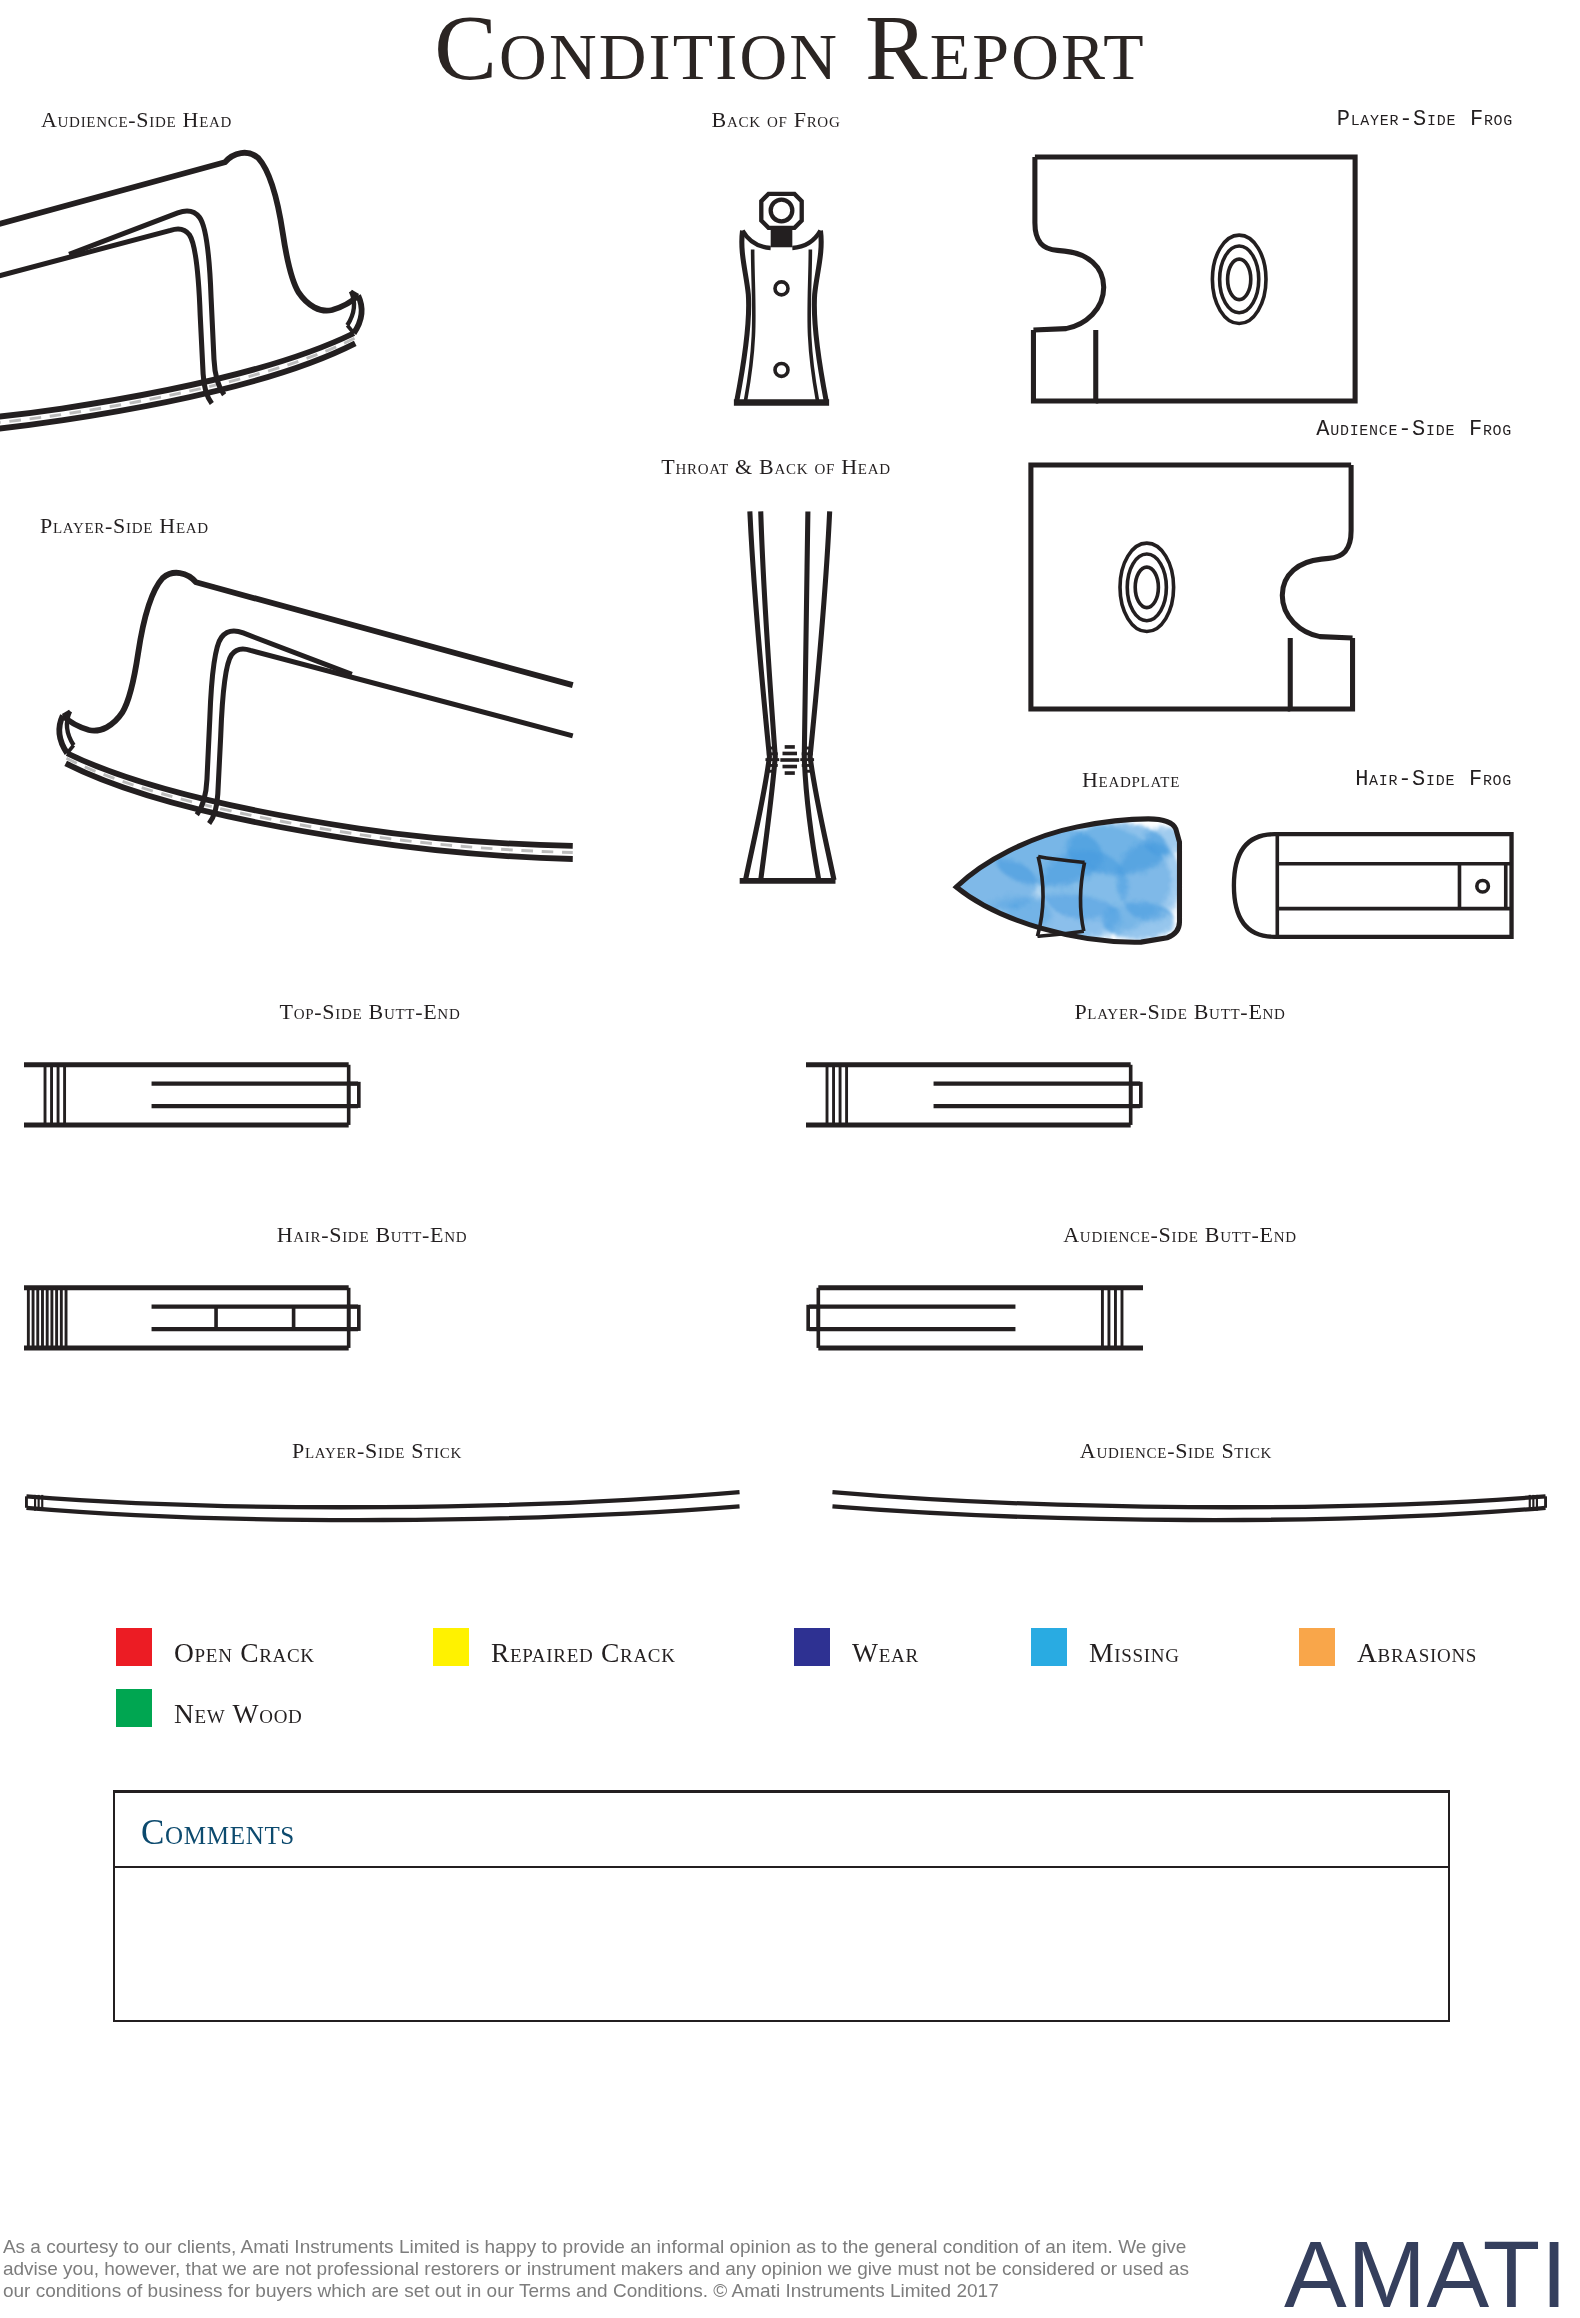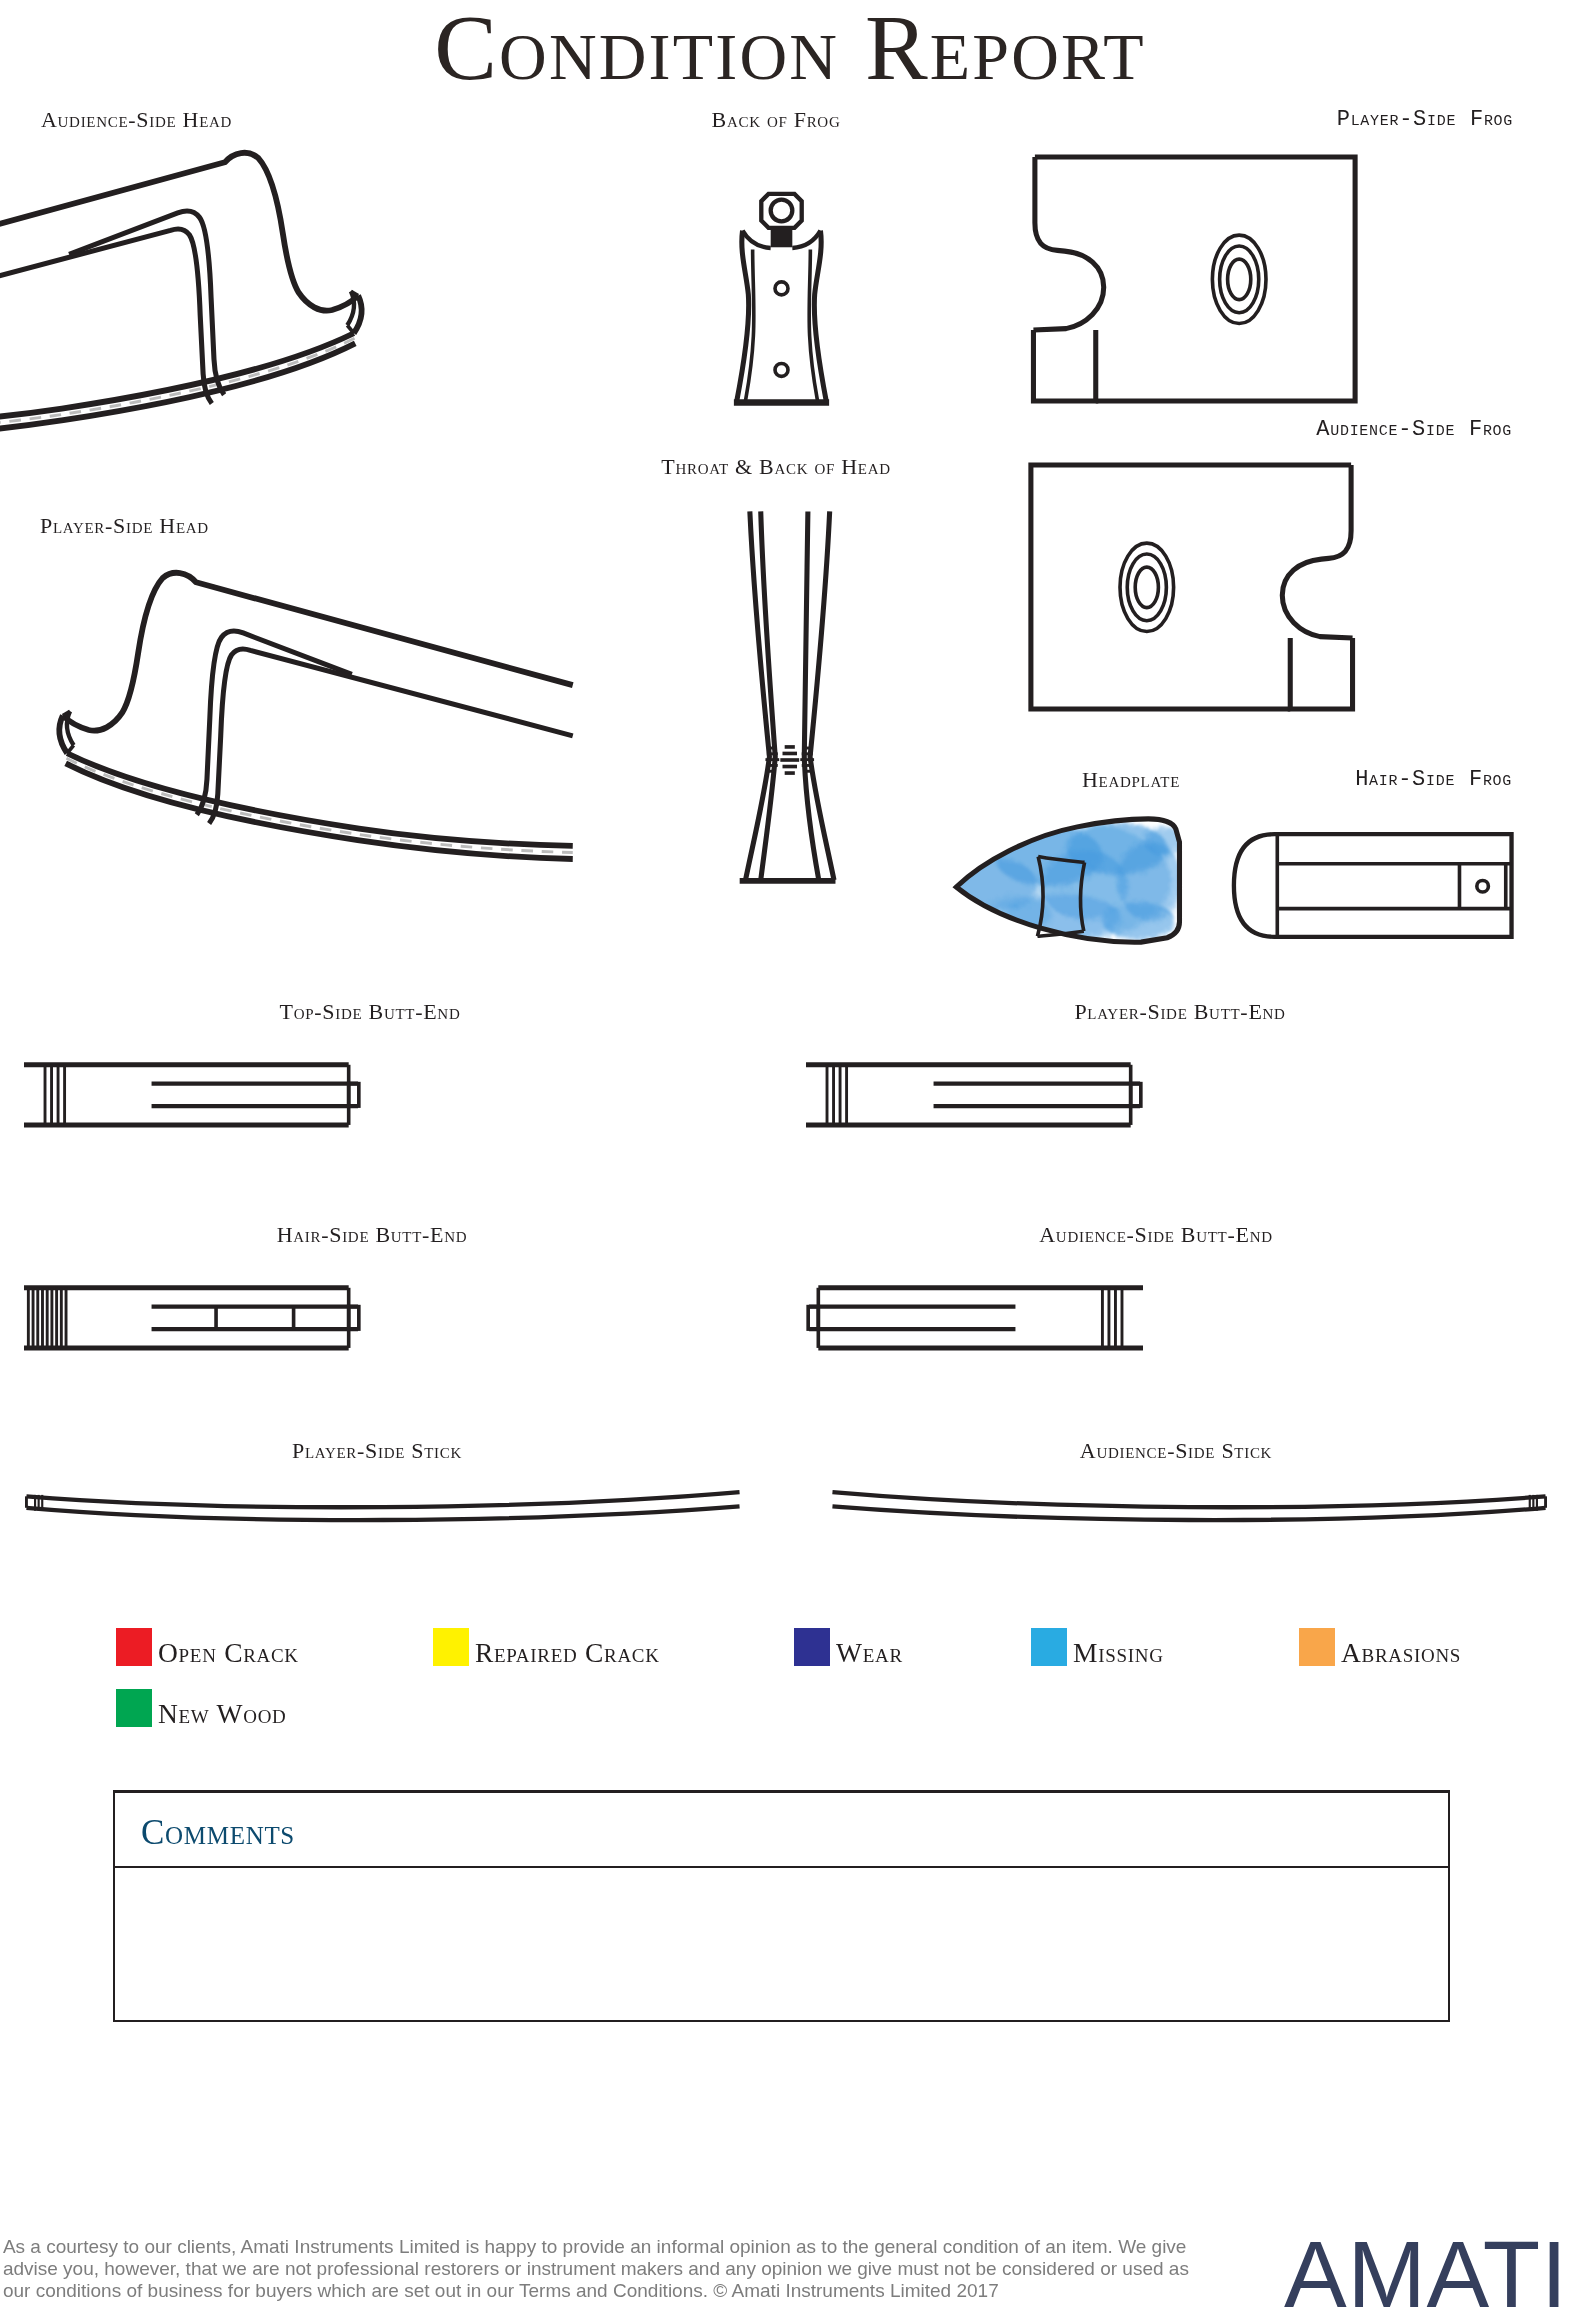--- a/index.html
+++ b/index.html
@@ -14,21 +14,21 @@
     white-space:nowrap;transform:translateX(-50%);color:#2B2523;
   }
   .lbl{
     font-variant:small-caps;font-size:22px;letter-spacing:0.7px;
     white-space:nowrap;color:#231F20;
   }
   .lbl.center{transform:translateX(-50%);}
   .lbl.right{transform:translateX(-100%);font-family:Liberation Mono, monospace;}
   svg{display:block;overflow:visible;}
   .ink{stroke:#231F20;fill:none;}
-  .legend-item{position:absolute;display:flex;align-items:flex-end;gap:6px;height:38px;text-align:right;}
+  .legend-item{position:absolute;display:flex;align-items:flex-end;gap:22px;height:38px;text-align:right;}
   .sq{width:36px;height:38px;display:inline-block;}
   .legend-label{font-variant:small-caps;font-size:27.5px;letter-spacing:0.7px;line-height:1;white-space:nowrap;}
   .comments-box{
     position:absolute;left:113px;top:1790px;width:1337px;height:232px;
     border:2.2px solid #231F20;border-top-width:3.6px;box-sizing:border-box;background:#fff;
   }
   .comments-head{
     height:75px;border-bottom:2.9px solid #231F20;box-sizing:border-box;
   }
   .comments-title{
@@ -131,21 +131,21 @@
 <div class="abs lbl center" style="left:776px;top:107px">Back of Frog</div>
 <div class="abs lbl right" style="left:1513px;top:107px">Player-Side Frog</div>
 <div class="abs lbl center" style="left:776px;top:454px">Throat &amp; Back of Head</div>
 <div class="abs lbl right" style="left:1512px;top:417px">Audience-Side Frog</div>
 <div class="abs lbl" style="left:40px;top:513px">Player-Side Head</div>
 <div class="abs lbl center" style="left:1131px;top:767px">Headplate</div>
 <div class="abs lbl right" style="left:1512px;top:767px">Hair-Side Frog</div>
 <div class="abs lbl center" style="left:370px;top:999px">Top-Side Butt-End</div>
 <div class="abs lbl center" style="left:1180px;top:999px">Player-Side Butt-End</div>
 <div class="abs lbl center" style="left:372px;top:1222px">Hair-Side Butt-End</div>
-<div class="abs lbl center" style="left:1156px;top:1222px">Audience-Side Butt-End</div>
+<div class="abs lbl center" style="left:1180px;top:1222px">Audience-Side Butt-End</div>
 <div class="abs lbl center" style="left:377px;top:1438px">Player-Side Stick</div>
 <div class="abs lbl center" style="left:1176px;top:1438px">Audience-Side Stick</div>
 
 <svg class="abs" style="left:22px;top:142px" width="355" height="297" viewBox="240 0 490 410">
   <use href="#head-g"></use>
 </svg>
 
 <svg class="abs" style="left:22px;top:562px" width="551" height="297" viewBox="0 0 760 410">
   <g transform="translate(760,0) scale(-1,1)">
       <use href="#head-g"></use>

